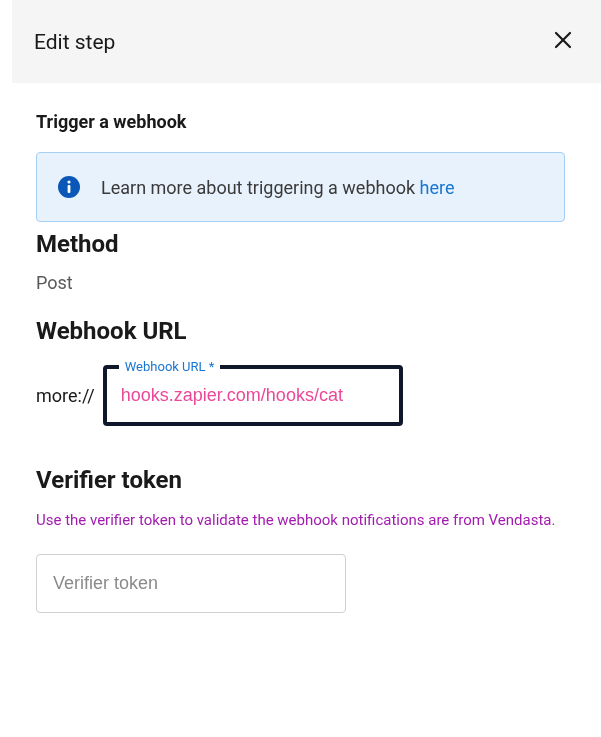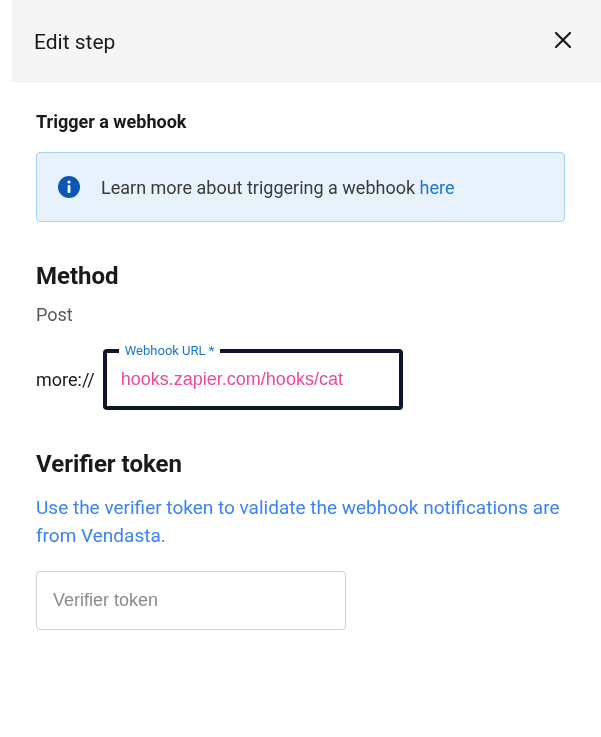--- a/index.html
+++ b/index.html
@@ -50,21 +50,21 @@
       margin-bottom: 20px;
     }
     .info-box {
       background: #e8f2fd;
       border: 1px solid #a6cff6;
       border-radius: 4px;
       padding: 22px 20px;
       display: flex;
       align-items: center;
       gap: 20px;
-      margin-bottom: 40px;
+      margin-bottom: 8px;
     }
     .info-icon {
       width: 24px;
       height: 24px;
       flex-shrink: 0;
     }
     .info-icon svg {
       width: 24px;
       height: 24px;
     }
@@ -118,22 +118,22 @@
     }
     .outlined-input input {
       border: none;
       outline: none;
       font-size: 18px;
       color: #ec4899;
       width: 100%;
       background: transparent;
     }
     .verifier-desc {
-      font-size: 19px;
-      color: #3b82f6;
+      font-size: 15px;
+      color: #a21caf;
       line-height: 1.45;
       margin-bottom: 22px;
       margin-top: 16px;
     }
     .plain-input {
       border: 1px solid #d0d0d0;
       border-radius: 4px;
       padding: 18px 16px;
       width: 310px;
     }
@@ -177,20 +177,21 @@
       </svg>
     </div>
     <div class="info-text">
       <span>Learn more about triggering a webhook </span><a class="info-link">here</a>
     </div>
   </div>
 
   <div class="field-label">Method</div>
   <div class="method-value">Post</div>
 
+  <div class="field-label">Webhook URL</div>
 
   <div class="webhook-url-row">
     <div class="url-prefix">more://</div>
     <div class="outlined-input">
       <div class="floating-label">Webhook URL *</div>
       <input type="text" value="hooks.zapier.com/hooks/cat" style="">
     </div>
   </div>
 
   <div class="field-label">Verifier token</div>

